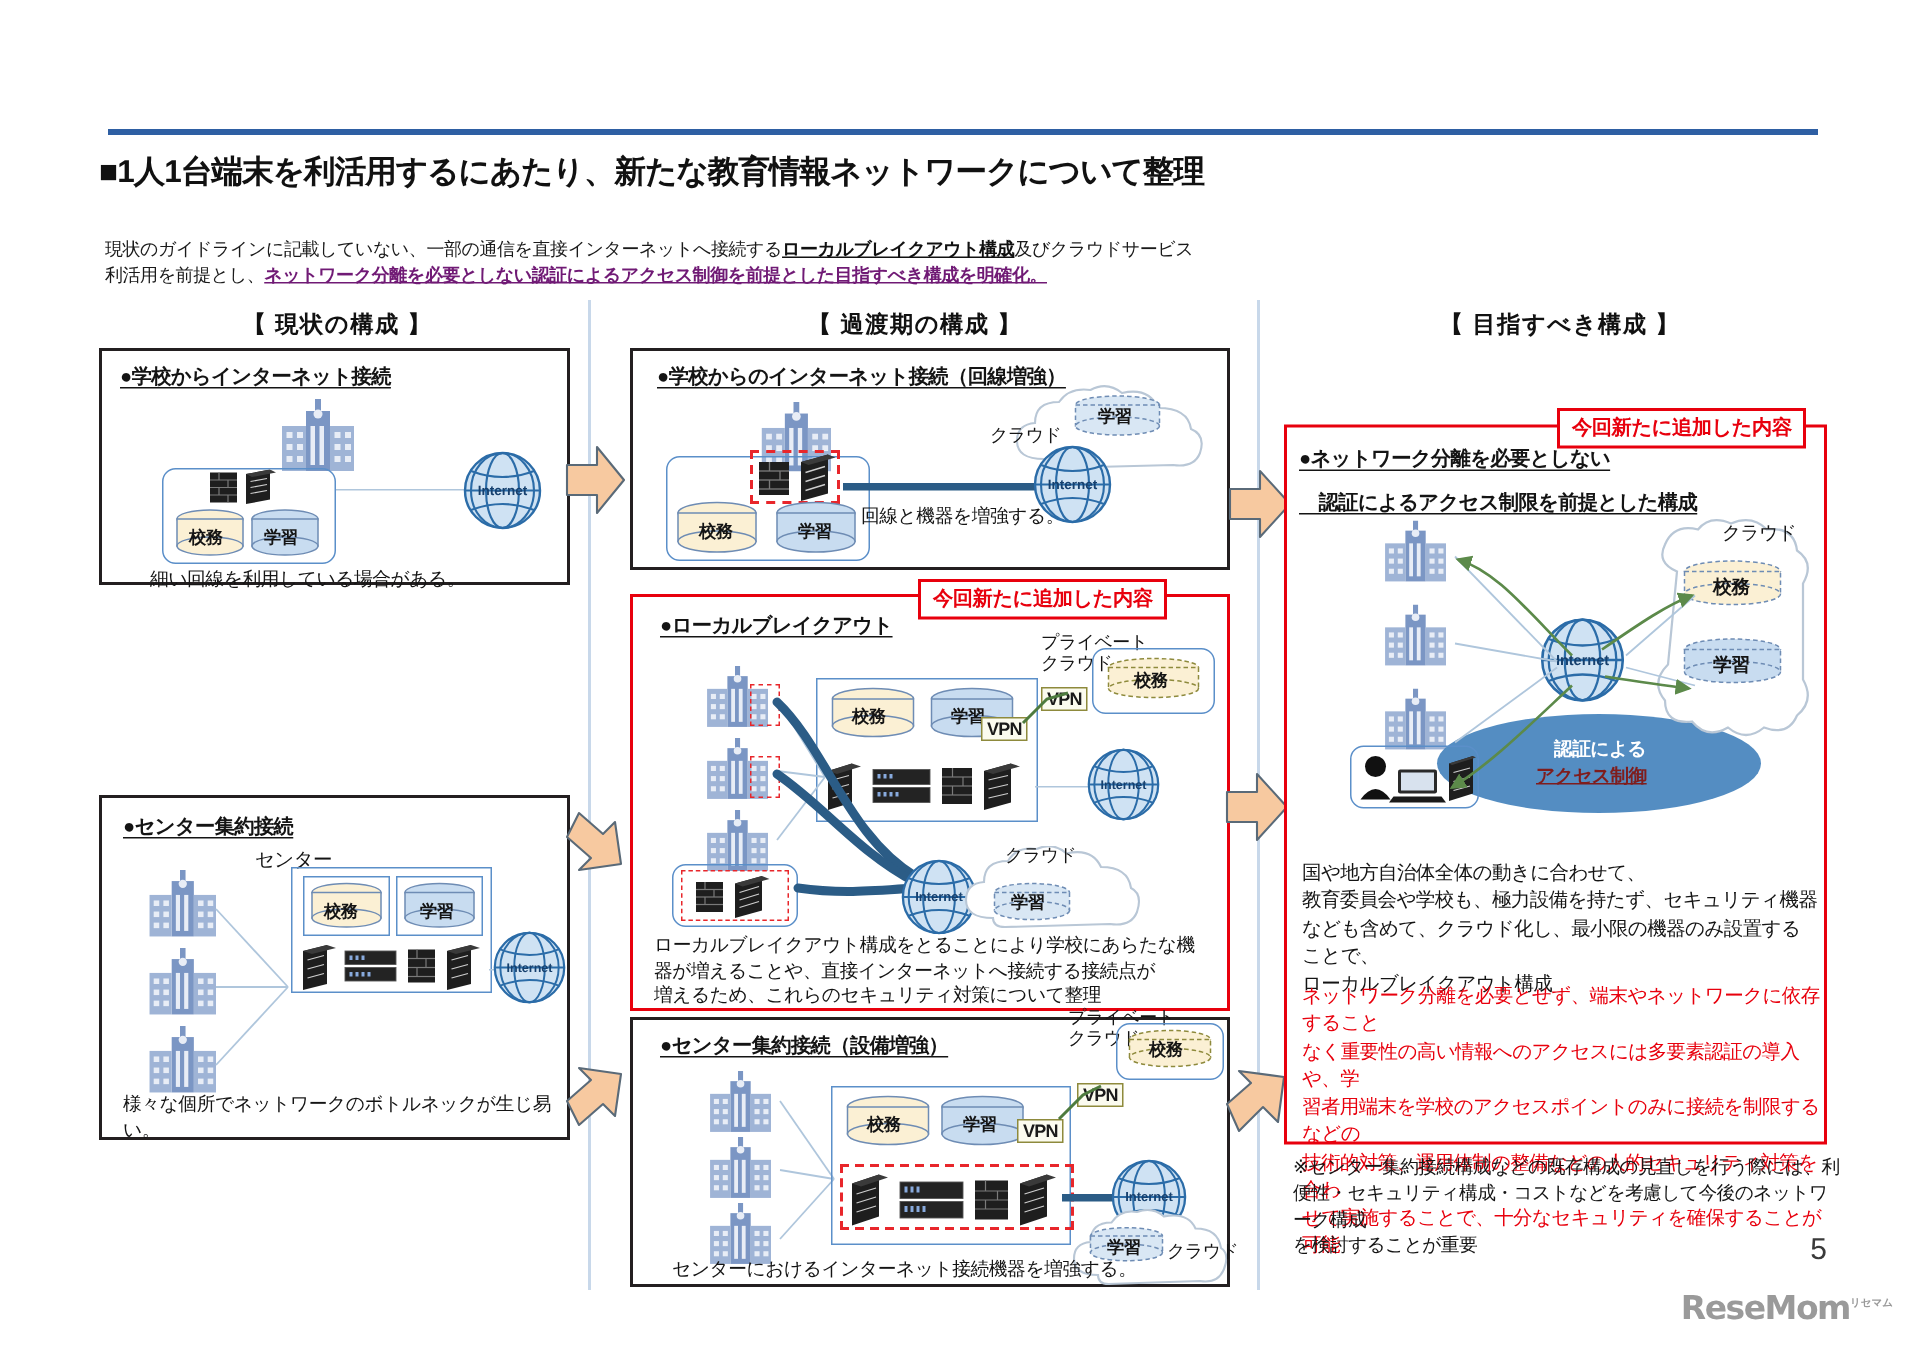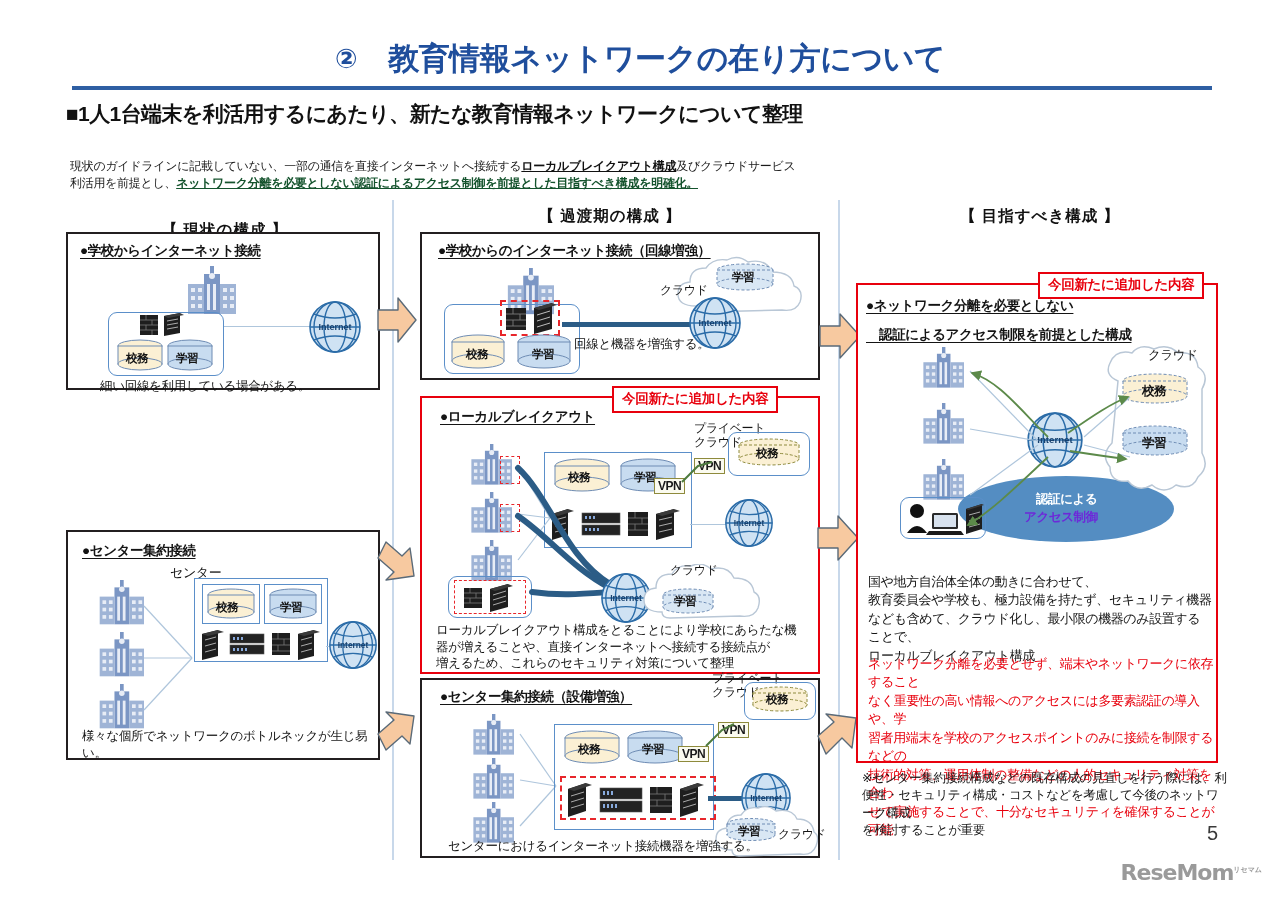--- a/index.html
+++ b/index.html
@@ -31,21 +31,21 @@
   }
   .subhead {
     position: absolute; left: 66px; top: 100px; width: 1160px;
     color: #111111; font-size: 21px; font-weight: bold; letter-spacing: -0.6px;
   }
   .body-para {
     position: absolute; left: 70px; top: 158px; width: 1150px;
     font-size: 12px; color: #1a1a1a; line-height: 1.45; letter-spacing: -0.3px;
   }
   .u-black { text-decoration: underline; font-weight: bold; color:#111; }
-  .u-red { text-decoration: underline; font-weight: bold; color:#14532d; }
+  .u-red { text-decoration: underline; font-weight: bold; color:#701a75; }
 
   
   .col-head {
     position: absolute; font-size: 15.5px; font-weight: bold; color:#111;
     letter-spacing: 1px; text-align:center;
   }
   .vdiv { position: absolute; width: 2px; background: #C8D8EA; }
 
   
   .panel {
@@ -106,34 +106,30 @@
     position:absolute; right:18px; top:860px; font-size:22px; font-weight:bold;
     color:#9A9A9A; letter-spacing:-1px; font-family:"DejaVu Sans", sans-serif;
   }
   .logo sup { font-size:7px; vertical-align: super; letter-spacing:0px; }
 </style>
 </head>
 <body>
 
 <div id="slide">
 
-  <div class="title-row">
-    <span class="tnum">②</span>
-    <span class="ttext">教育情報ネットワークの在り方について</span>
-  </div>
   <div class="title-rule"></div>
 
   <div class="subhead">■1人1台端末を利活用するにあたり、新たな教育情報ネットワークについて整理</div>
 
   <div class="body-para">
     <span>現状のガイドラインに記載していない、一部の通信を直接インターネットへ接続する</span><span class="u-black">ローカルブレイクアウト構成</span><span>及びクラウドサービス</span><br>
     <span>利活用を前提とし、</span><span class="u-red">ネットワーク分離を必要としない認証によるアクセス制御を前提とした目指すべき構成を明確化。</span>
   </div>
 
-  <div class="col-head" style="left:60px; top:220px; width:330px;">【 現状の構成 】</div>
+  <div class="col-head" style="left:60px; top:206px; width:330px;">【 現状の構成 】</div>
   <div class="col-head" style="left:860px; top:206px; width:360px;">【 目指すべき構成 】</div>
   <div class="col-head" style="left:420px; top:206px; width:380px;">【 過渡期の構成 】</div>
 
   <div class="vdiv" style="left:392px; top:200px; height:660px;"></div>
   <div class="vdiv" style="left:838px; top:200px; height:660px;"></div>
 
   <div class="panel" style="left:66px; top:232px; width:314px; height:158px;padding-left:23px;">
     <div class="panel-title" style="left:12px; top:8px;">●学校からインターネット接続</div>
 
     <svg class="bld" style="left:112px; top:32px;" width="60" height="52" viewBox="0 0 60 52">
@@ -945,21 +941,21 @@
           <rect x="50" y="38" width="4" height="4"></rect>
           <rect x="27" y="18" width="3" height="26"></rect>
           <rect x="33" y="18" width="3" height="26"></rect>
         </g>
     </svg>
 
     <svg style="position:absolute; left:98px; top:188px;" width="220" height="72">
       <ellipse cx="110" cy="36" rx="108" ry="33" fill="#4B87BF" opacity="0.95"></ellipse>
     </svg>
     <div class="lbl" style="left:178px; top:206px; color:#ffffff; font-weight:600; font-size:12.5px;">認証による</div>
-    <div class="lbl" style="left:166px; top:224px; color:#6d28d9; font-weight:600; font-size:12.5px;">アクセス制御</div>
+    <div class="lbl" style="left:166px; top:224px; color:#7f1d1d; font-weight:600; font-size:12.5px;text-decoration:underline;">アクセス制御</div>
 
     <div class="roundy" style="left:42px; top:212px; width:86px; height:42px;"></div>
     <svg style="position:absolute; left:48px; top:216px;" width="78" height="36">
       <circle cx="11" cy="10" r="7" fill="#111"></circle>
       <path d="M1 32 Q11 18 21 32 Z" fill="#111"></path>
       <rect x="26" y="12" width="26" height="16" rx="1.5" fill="#2a2a2a"></rect>
       <rect x="28" y="14" width="22" height="12" fill="#d8e2ee"></rect>
       <path d="M23 30 L55 30 L58 34 L20 34 Z" fill="#1a1a1a"></path>
       <path d="M60 8 L76 3 L76 28 L60 33 Z" fill="#1E1E1E"></path>
         <path d="M60 8 L76 3 L78 4 L62 9 Z" fill="#3a3a3a"></path>

